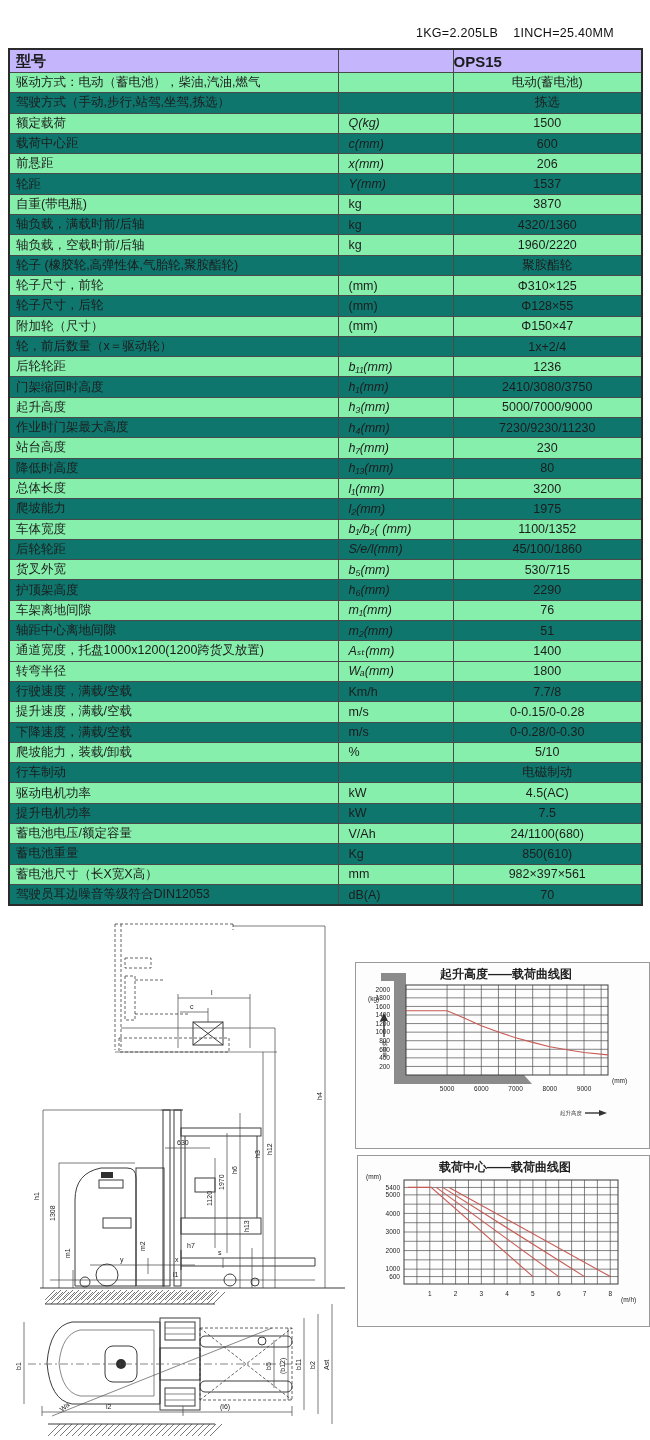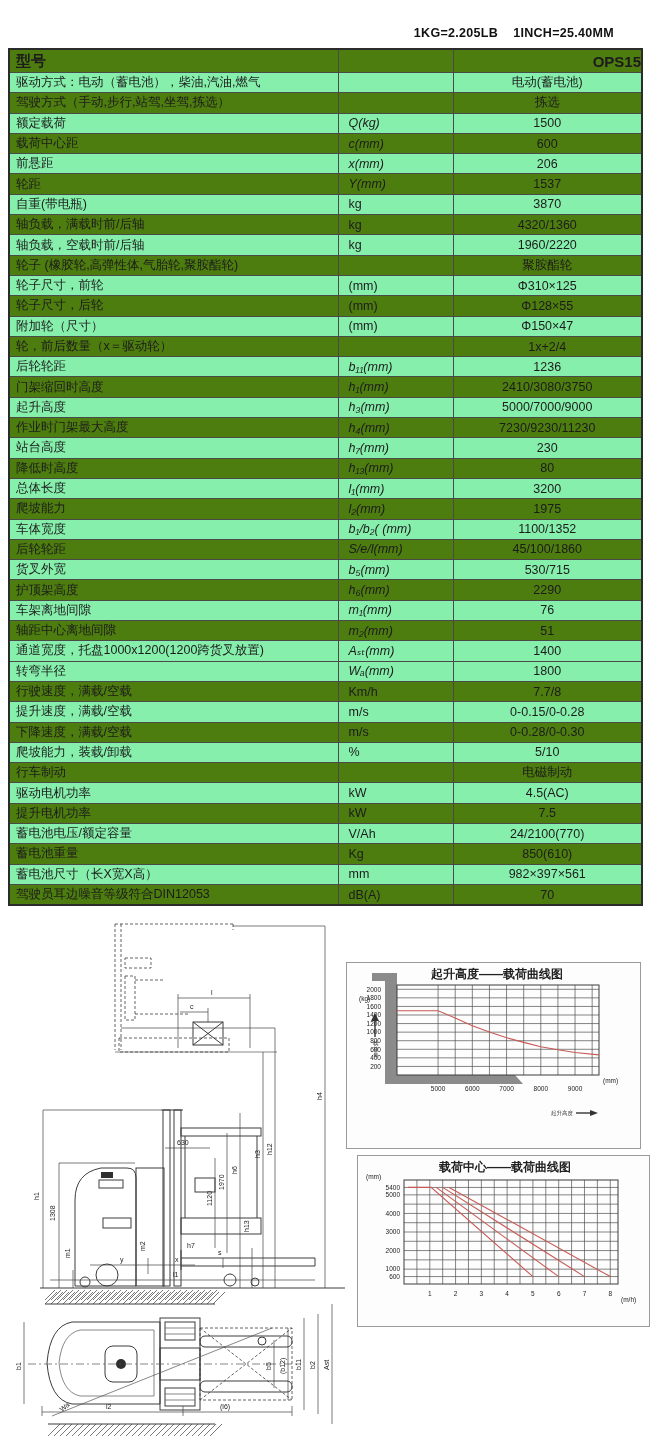--- a/index.html
+++ b/index.html
@@ -1,32 +1,32 @@
 <!DOCTYPE html>
 <html><head>
 <meta charset="utf-8">
 <style>
   html,body{margin:0;padding:0;background:#ffffff;}
   .page{position:relative;width:650px;height:1440px;background:#fff;overflow:hidden;
         font-family:"Liberation Sans","DejaVu Sans",sans-serif;color:#1c1c1c;}
-  .unit-note{position:absolute;top:26px;right:36px;font-size:12.5px;font-weight:bold;
+  .unit-note{position:absolute;top:26px;right:36px;font-size:12.5px;font-weight:normal;
              letter-spacing:.3px;white-space:pre;color:#111;}
   table.spec{position:absolute;left:8px;top:48px;width:633px;border-collapse:collapse;
              border:2px solid #2b2b2b;table-layout:fixed;}
   table.spec td,table.spec th{border:1px solid #4a4a4a;height:19.3px;padding:0 0 0 6px;
              font-size:12.5px;font-weight:normal;text-align:left;overflow:hidden;white-space:nowrap;}
   table.spec col.c1{width:329px;} table.spec col.c2{width:115px;} table.spec col.c3{width:189px;}
   table.spec td:nth-child(2){padding-left:10px;}
   table.spec td:nth-child(3){text-align:center;padding-left:0;}
-  tr.hdr{background:#4d7c0f;margin-left:10px;} tr.hdr td{height:22px;font-size:15px;font-weight:bold;}
-  tr.hdr td:nth-child(3){text-align:right;padding-left:24px;}
-  tr.r-teal{background:#4d7c0f;} tr.r-white{background:#86efac;}
+  tr.hdr{background:#c4b5fd;margin-left:10px;} tr.hdr td{height:22px;font-size:15px;font-weight:bold;}
+  tr.hdr td:nth-child(3){text-align:left;}
+  tr.r-teal{background:#0f766e;} tr.r-white{background:#86efac;}
   .sym-it{font-style:italic;}
   .chart-box{position:absolute;border:1px solid #9a9a9a;background:#fdfdfd;}
-  #box1{left:346px;top:962px;width:293px;height:185px;}
+  #box1{left:355px;top:962px;width:293px;height:185px;}
   #box2{left:357px;top:1155px;width:291px;height:170px;}
   svg{display:block;}
   .ctitle{font-size:12px;font-weight:bold;fill:#222;text-anchor:middle;}
   .grid{stroke:#4f4f4f;stroke-width:0.7;}
   .frame{fill:none;stroke:#3c3c3c;stroke-width:1;}
   .curve{fill:none;stroke-width:1.1;}
   .tick{font-size:6.5px;fill:#222;}
   .yt{text-anchor:end;} .xt{text-anchor:middle;}
   .axlab{font-size:6.5px;fill:#222;}
   .tiny{font-size:5.5px;fill:#333;}
@@ -239,21 +239,21 @@
           <td>4.5(AC)</td>
         </tr>
         <tr class="r-teal">
           <td>提升电机功率</td>
           <td>kW</td>
           <td>7.5</td>
         </tr>
         <tr class="r-white">
           <td>蓄电池电压/额定容量</td>
           <td>V/Ah</td>
-          <td>24/2100(770)</td>
+          <td>24/1100(680)</td>
         </tr>
         <tr class="r-teal">
           <td>蓄电池重量</td>
           <td>Kg</td>
           <td>850(610)</td>
         </tr>
         <tr class="r-white">
           <td>蓄电池尺寸（长X宽X高）</td>
           <td>mm</td>
           <td>982×397×561</td>

